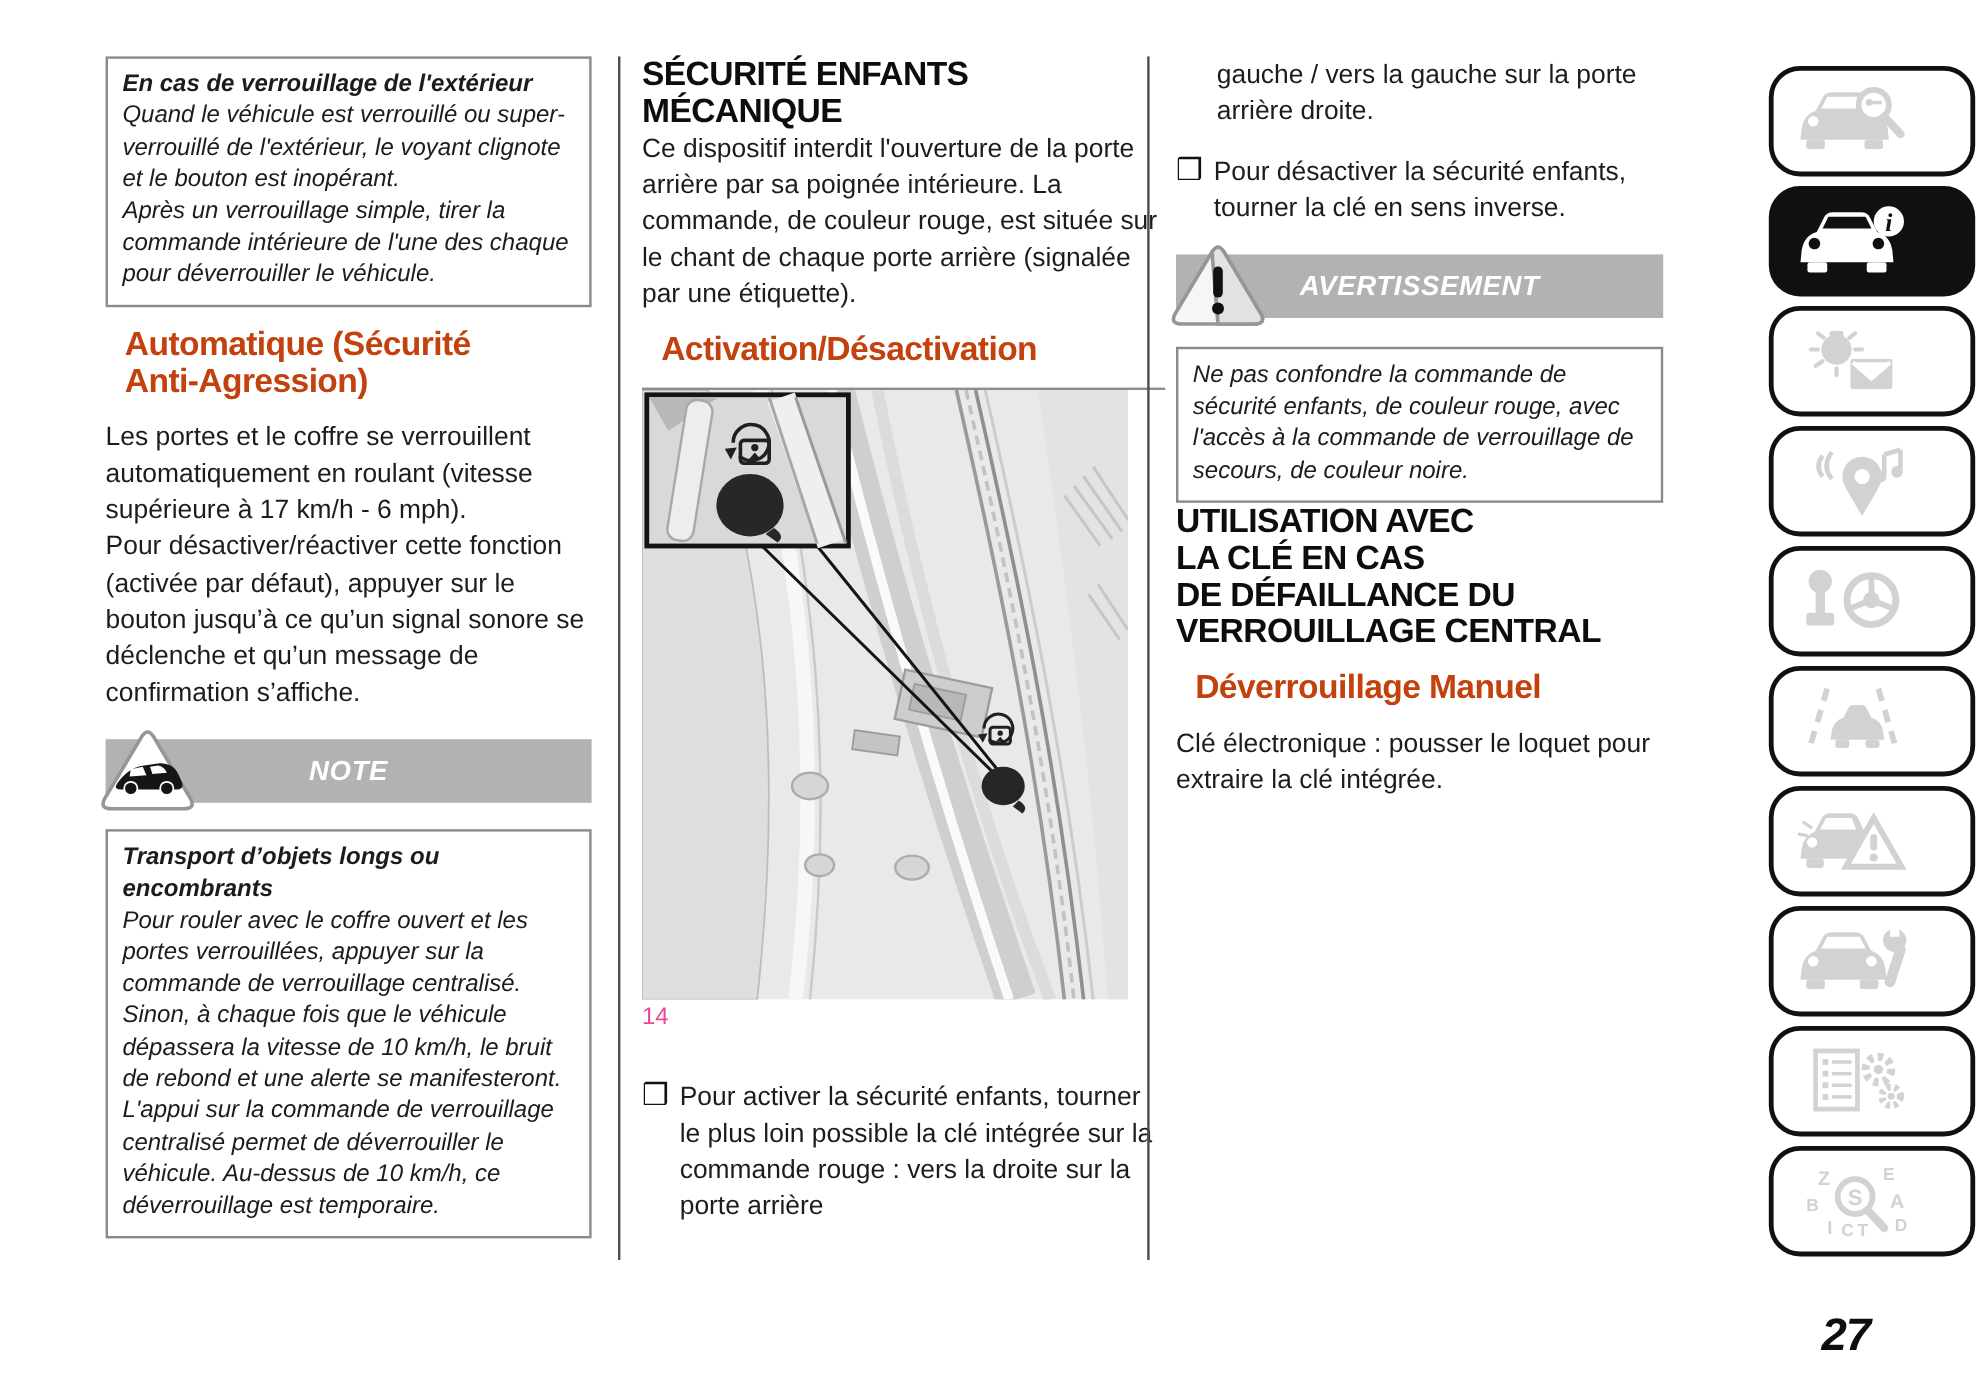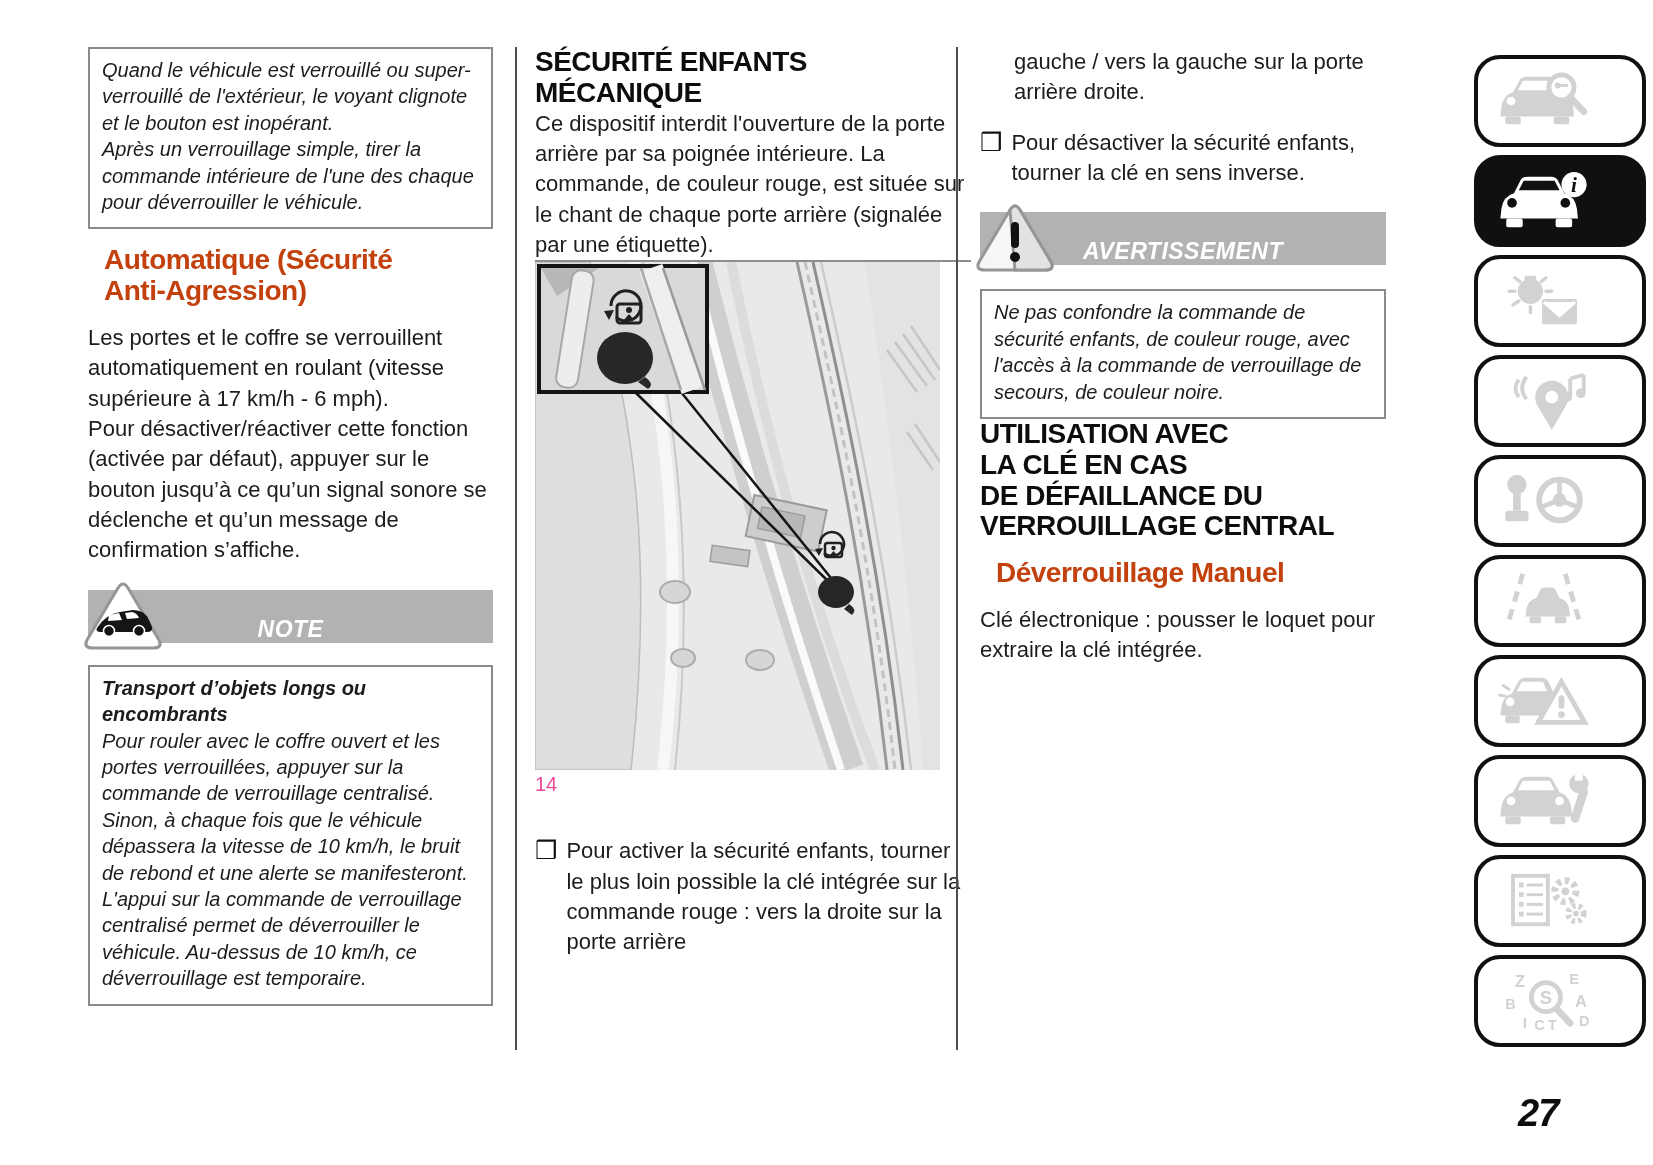--- a/index.html
+++ b/index.html
@@ -64,29 +64,30 @@
   .tab.active { background:#101010; border-color:#101010; color:#ffffff; --btnbg:#101010; }
   .tab svg { margin-left:16px; }
   .cutfill { fill:var(--btnbg); }
 
   #page-number {
     position:absolute; left:1518px; top:1080px;
     font-size:38px; font-weight:bold; font-style:italic; letter-spacing:-1px; color:#0d0d0d;margin-top:12px;
   }
 
   .mt8{margin-top:8px;} .mt14{margin-top:14px;}
-  .mt20{margin-top:20px;} .mt22{margin-top:22px;} .mt24{margin-top:24px;align-items:flex-end;}
+  .mt20{margin-top:20px;} .mt22{margin-top:22px;} .mt24{margin-top:24px;}
   .mt26{margin-top:26px;} .mt40{margin-top:40px;}
 </style>
 </head>
 <body>
 
 <div class="col" id="col-left">
 
   <div class="itembox">
+    <div class="boxtitle">En cas de verrouillage de l'extérieur</div>
     <div class="preline">Quand le véhicule est verrouillé ou super-verrouillé de l'extérieur, le voyant clignote et le bouton est inopérant.
 Après un verrouillage simple, tirer la commande intérieure de l'une des chaque pour déverrouiller le véhicule.</div>
   </div>
 
   <h2 class="sub mt26">Automatique (Sécurité
 Anti-Agression)</h2>
 
   <p class="body preline mt8">Les portes et le coffre se verrouillent automatiquement en roulant (vitesse supérieure à 17 km/h - 6 mph).
 Pour désactiver/réactiver cette fonction (activée par défaut), appuyer sur le bouton jusqu’à ce qu’un signal sonore se déclenche et qu’un message de confirmation s’affiche.</p>
 
@@ -113,20 +114,21 @@
 
 <div class="vrule" id="vrule-1"></div>
 
 <div class="col" id="col-middle">
 
   <h1 class="sect">SÉCURITÉ ENFANTS
 MÉCANIQUE</h1>
 
   <p class="body mt8">Ce dispositif interdit l'ouverture de la porte arrière par sa poignée intérieure. La commande, de couleur rouge, est située sur le chant de chaque porte arrière (signalée par une étiquette).</p>
 
+  <h2 class="sub mt14">Activation/Désactivation</h2>
 
   <figure class="doorfig mt8">
     <div class="figtop"></div>
     <svg width="405" height="508" viewBox="0 0 405 508">
       <rect x="0" y="0" width="405" height="508" fill="#e9e9e9"></rect>
 
       <path d="M55 0 C 92 130 122 270 96 508 L0 508 L0 0 Z" fill="#dedede" stroke="#bdbdbd" stroke-width="1.5"></path>
       <path d="M98 0 C 130 150 152 300 128 508" stroke="#f7f7f7" stroke-width="12" fill="none"></path>
       <path d="M108 0 C 140 150 162 300 140 508" stroke="#c9c9c9" stroke-width="2" fill="none"></path>
       <path d="M160 0 C 200 160 250 330 312 508" stroke="#cfcfcf" stroke-width="34" fill="none"></path>

